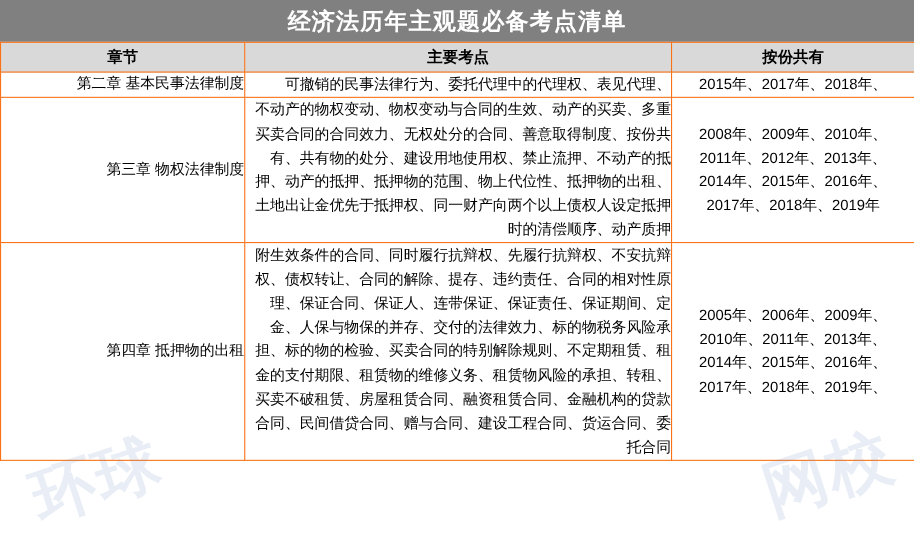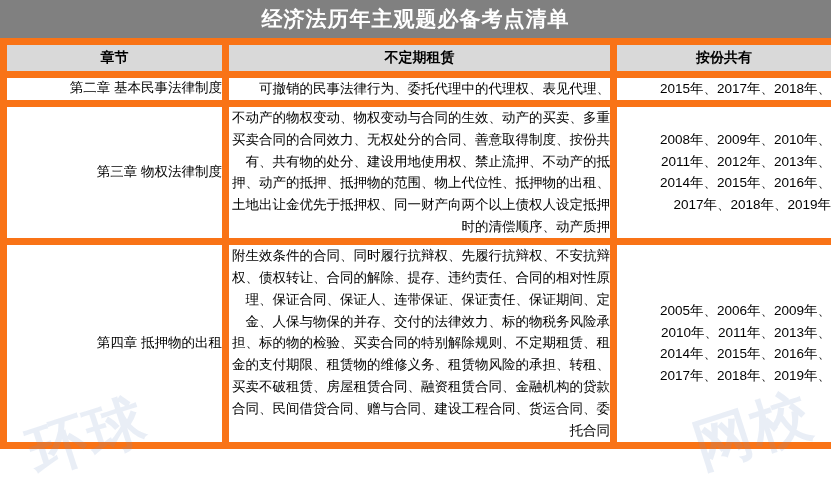--- a/index.html
+++ b/index.html
@@ -32,21 +32,21 @@
     justify-content: center;
   }
   table.main-table {
     width: 831px;
     border-collapse: collapse;
     table-layout: fixed;
     font-size: 13.5px;
     color: #000000;
   }
   table.main-table td, table.main-table th {
-    border: 7px solid #f97316;
+    border: 1px solid #f97316;
     padding: 0;
     vertical-align: middle;
   }
   thead th {
     background: #d9d9d9;
     font-weight: bold;
     font-size: 14px;
     height: 26px;
     text-align: center;
   }
@@ -65,21 +65,21 @@
     padding: 5px 8px 5px 8px;
     font-size: 13.5px;
     line-height: 1.62;
     text-align: right;
     vertical-align: top;
   }
   td.years {
     padding: 5px 8px 5px 8px;
     font-size: 13.5px;
     line-height: 1.62;
-    text-align: right;
+    text-align: center;
     vertical-align: middle;
     white-space: pre-line;
   }
   .watermark {
     position: absolute;
     pointer-events: none;
     color: rgba(120,150,200,0.16);
     font-weight: bold;
     font-size: 58px;
     letter-spacing: 2px;
@@ -98,21 +98,21 @@
 
   <table class="main-table">
     <colgroup>
       <col class="c1">
       <col class="c2">
       <col class="c3">
     </colgroup>
     <thead>
       <tr>
         <th>章节</th>
-        <th>不定期租赁</th>
+        <th>主要考点</th>
         <th>按份共有</th>
       </tr>
     </thead>
     <tbody>
       <tr>
         <td class="chapter">第二章 基本民事法律制度</td>
         <td class="points">可撤销的民事法律行为、委托代理中的代理权、表见代理、</td>
         <td class="years">2015年、2017年、2018年、</td>
       </tr>
       <tr>

